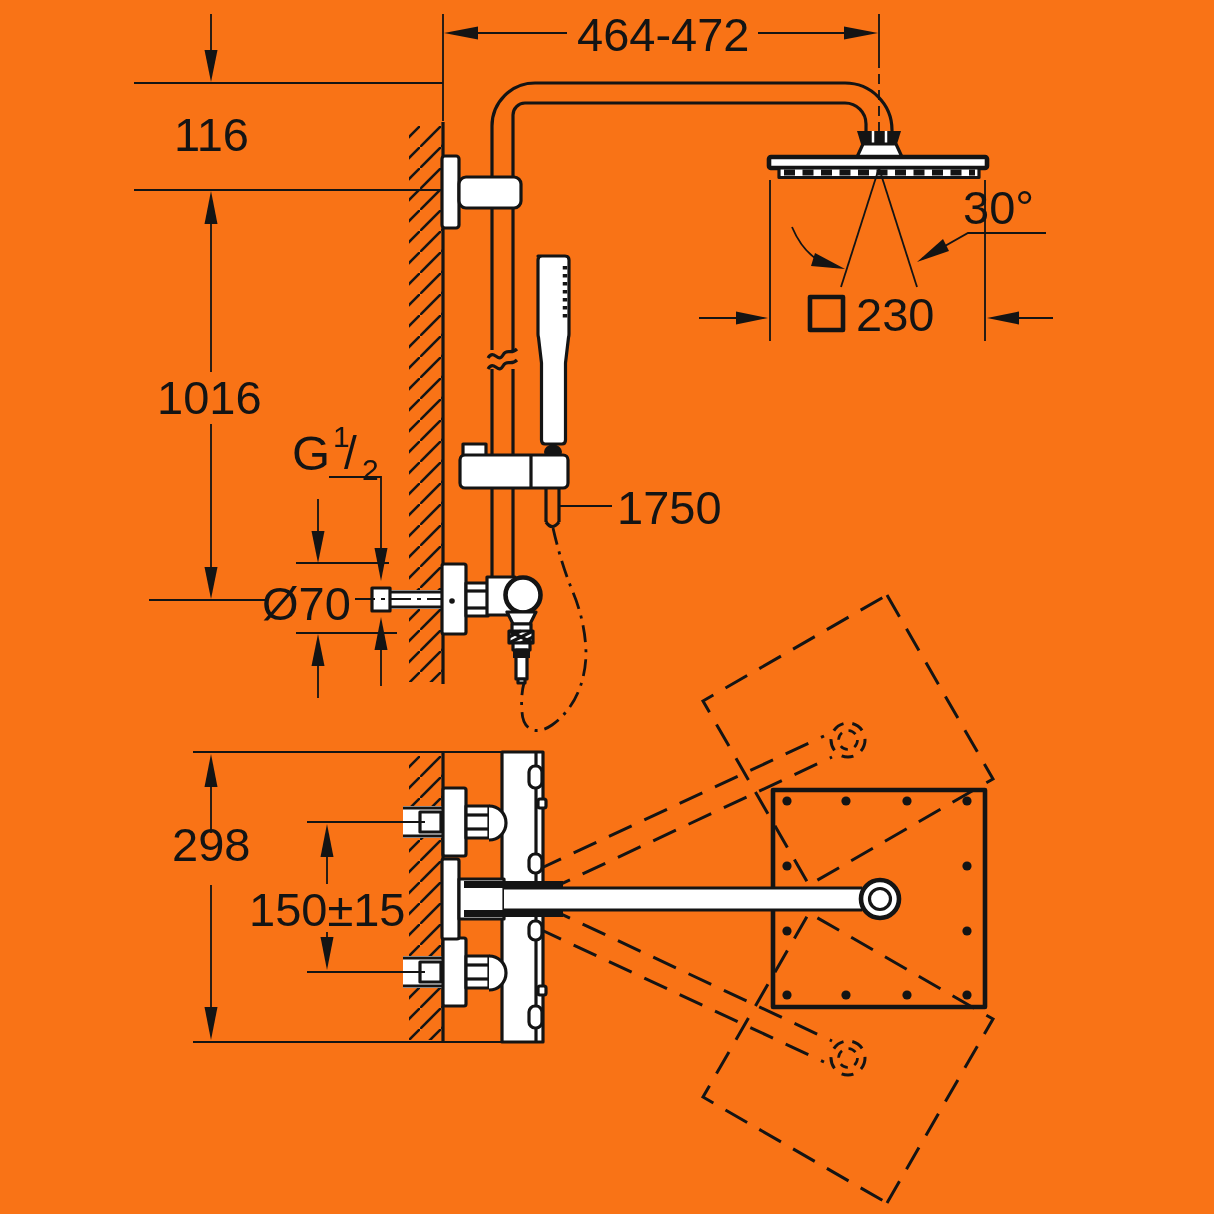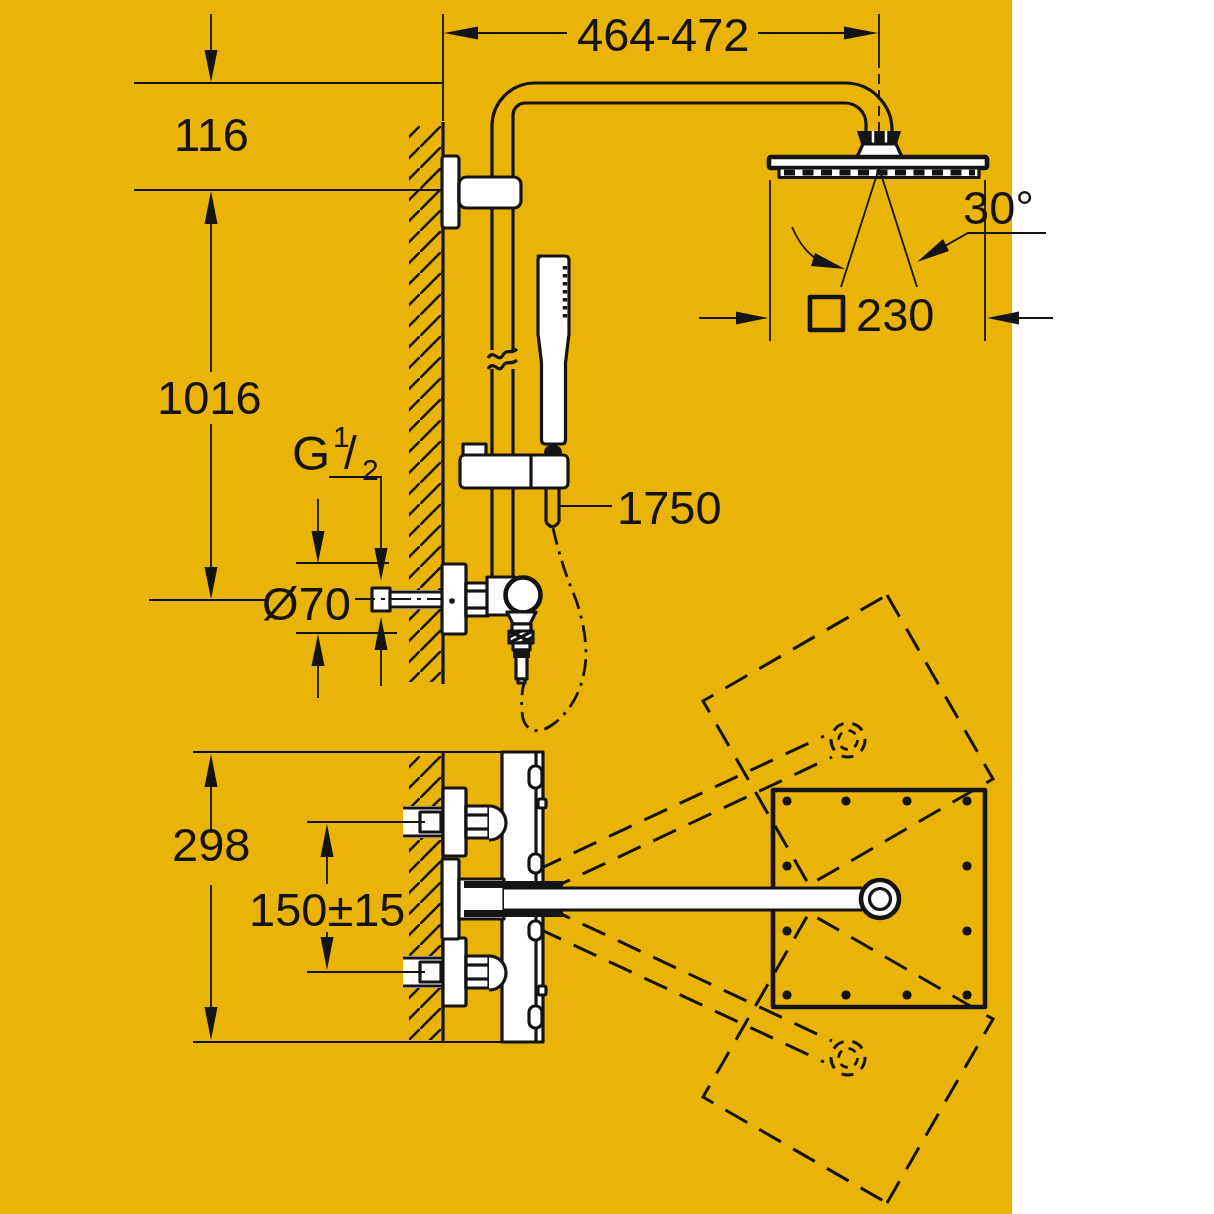--- a/index.html
+++ b/index.html
@@ -1,16 +1,16 @@
 <!DOCTYPE html>
 <html><head>
 <meta charset="utf-8">
 <style>
   html,body{margin:0;padding:0;background:#fff;}
-  .stage{width:1012px;height:1214px;position:relative;background:#eab308;}
+  .stage{width:1214px;height:1214px;position:relative;background:#f97316;}
   svg{display:block;}
   .o  {fill:none;stroke:#141414;stroke-width:3.2;stroke-linejoin:round;stroke-linecap:butt;}
   .w  {fill:#fff;stroke:#141414;stroke-width:3.2;stroke-linejoin:round;}
   .b  {fill:none;stroke:#141414;stroke-width:4.6;stroke-linejoin:round;}
   .wb {fill:#fff;stroke:#141414;stroke-width:4.6;stroke-linejoin:round;}
   .d  {fill:none;stroke:#141414;stroke-width:1.8;}
   .f  {fill:#141414;stroke:none;}
   .wh {fill:#fff;stroke:none;}
   .dsh{fill:none;stroke:#141414;stroke-width:3;stroke-dasharray:25 14;}
   .dsh2{fill:none;stroke:#141414;stroke-width:3;stroke-dasharray:12 9;}

